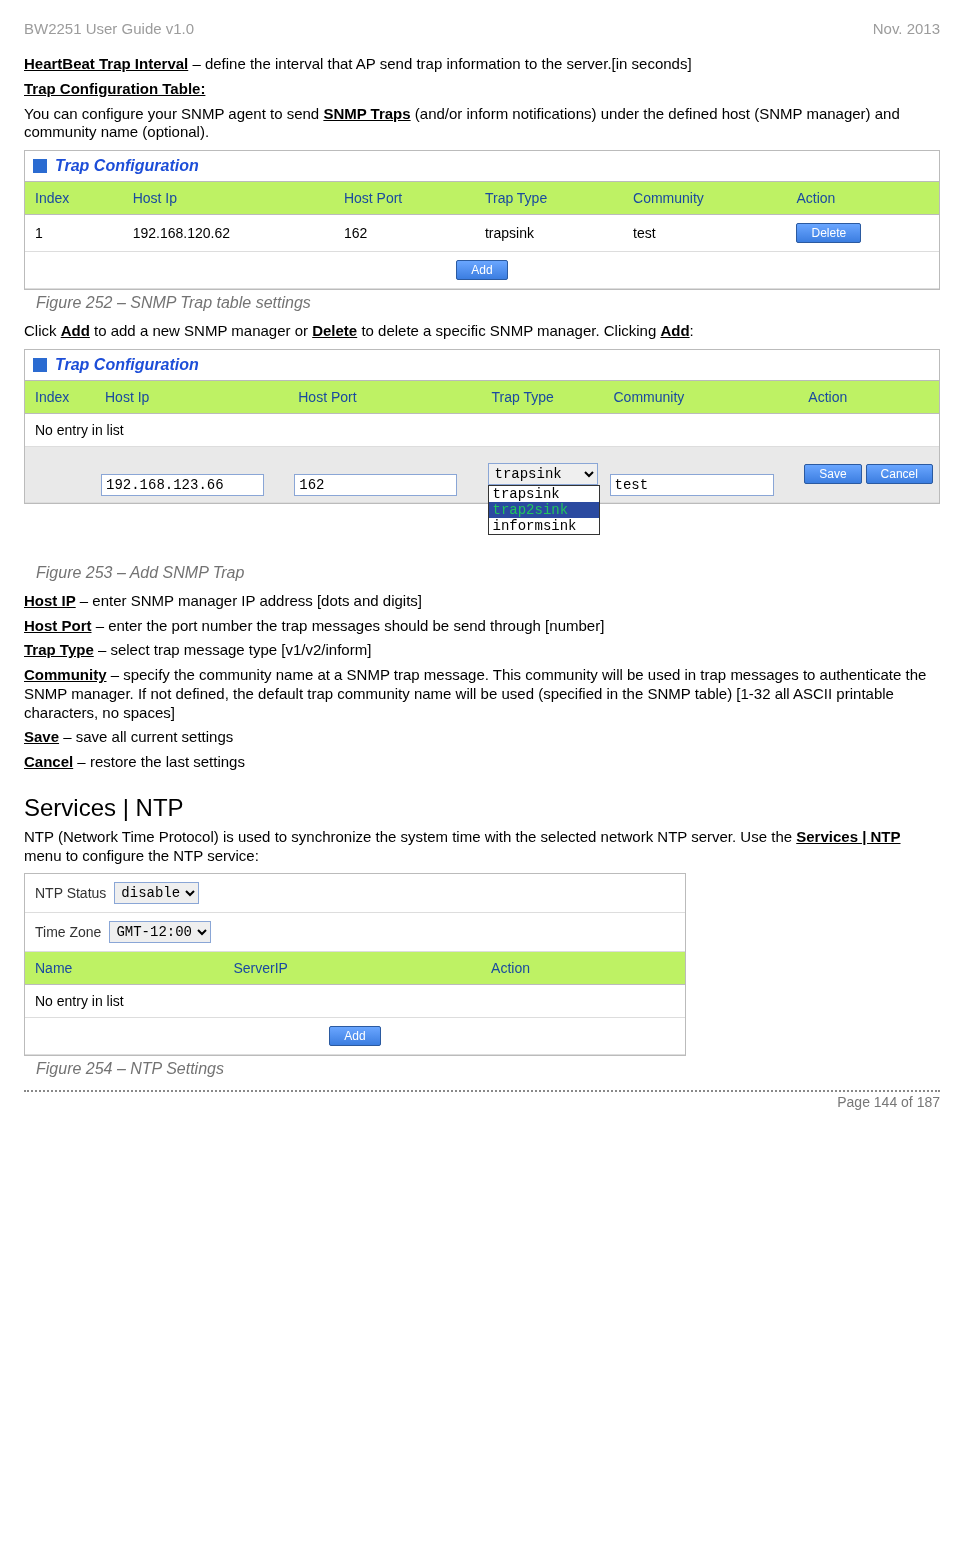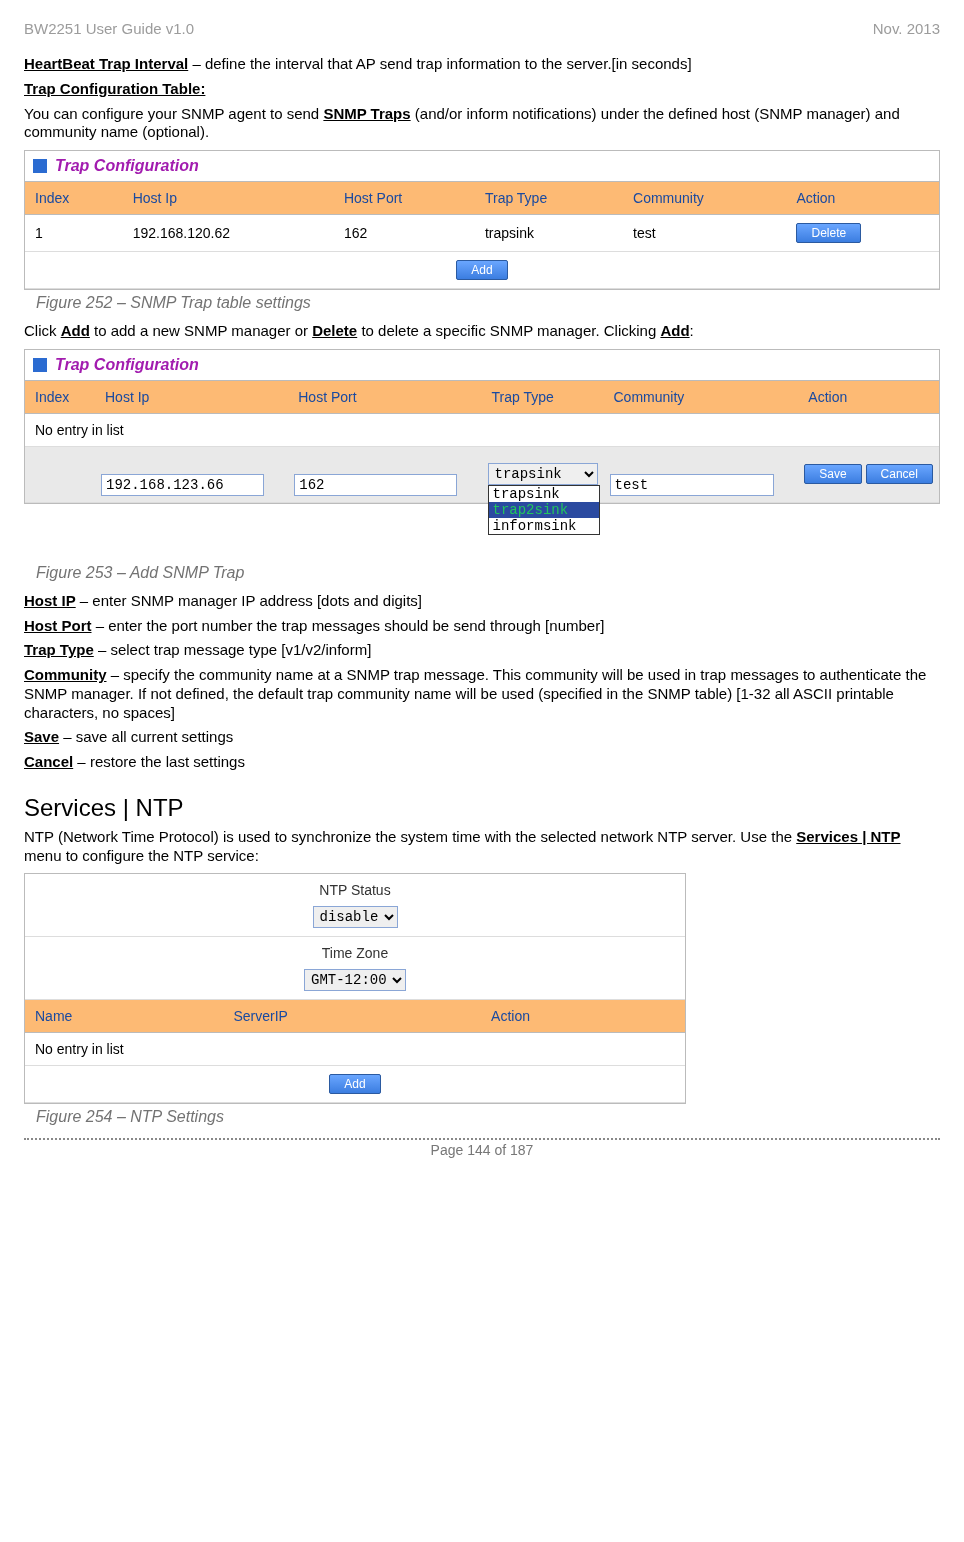--- a/index.html
+++ b/index.html
@@ -18,36 +18,36 @@
     margin-bottom: 18px;
   }
   p { margin: 6px 0; line-height: 1.25; }
   .bold { font-weight: bold; text-decoration: underline; }
   .caption { color: #737373; font-style: italic; font-size: 16px; margin: 4px 0 10px 12px; }
   h2.section { font-family: Arial, sans-serif; font-weight: normal; font-size: 24px; margin: 22px 0 6px 0; }
 
   .panel { border: 1px solid #bbb; margin: 8px 0 4px 0; }
   .panel-title {
     background: #fff;
-    color: #a21caf;
+    color: #1d4ed8;
     font-weight: bold;
     font-style: italic;
     font-size: 16px;
     padding: 6px 8px;
     border-bottom: 1px solid #bbb;
     display:flex;
     align-items:center;
     gap:8px;
   }
   .panel-title .sq {
     width:14px; height:14px; background:#2b6bd1; display:inline-block;
   }
   table.grid { width:100%; border-collapse: collapse; font-size:14px; }
   table.grid th {
-    background:#fdba74;
+    background:#bef264;
     color:#1a4aa0;
     font-weight:normal;
     text-align:left;
     padding:8px 10px;
     border-bottom:1px solid #bbb;
   }
   table.grid td {
     padding:8px 10px;
     border-bottom:1px solid #ddd;
     background:#fff;
@@ -93,26 +93,26 @@
     font-family:"Courier New", monospace;
     font-size:14px;
     z-index:10;
     width:110px;
   }
   .dropdown-list div { padding:0 4px; }
   .dropdown-list .sel { background:#2b4aa0; color:#22c55e; }
   .footer {
     margin-top:12px;
     border-top:2px dotted #888;
-    text-align:center;
+    text-align:right;
     color:#777;
     font-size:14px;
     padding-top:2px;
   }
-  .form-row { display:flex; align-items:center; gap:8px; padding:8px 10px; border-bottom:1px solid #ddd; font-size:14px; color:#333;flex-direction:column;}
+  .form-row { display:flex; align-items:center; gap:8px; padding:8px 10px; border-bottom:1px solid #ddd; font-size:14px; color:#333;}
 </style>
 </head>
 <body>
 
 <div class="header-bar">
   <span>BW2251 User Guide v1.0</span>
   <span>Nov.  2013</span>
 </div>
 
 <p>

